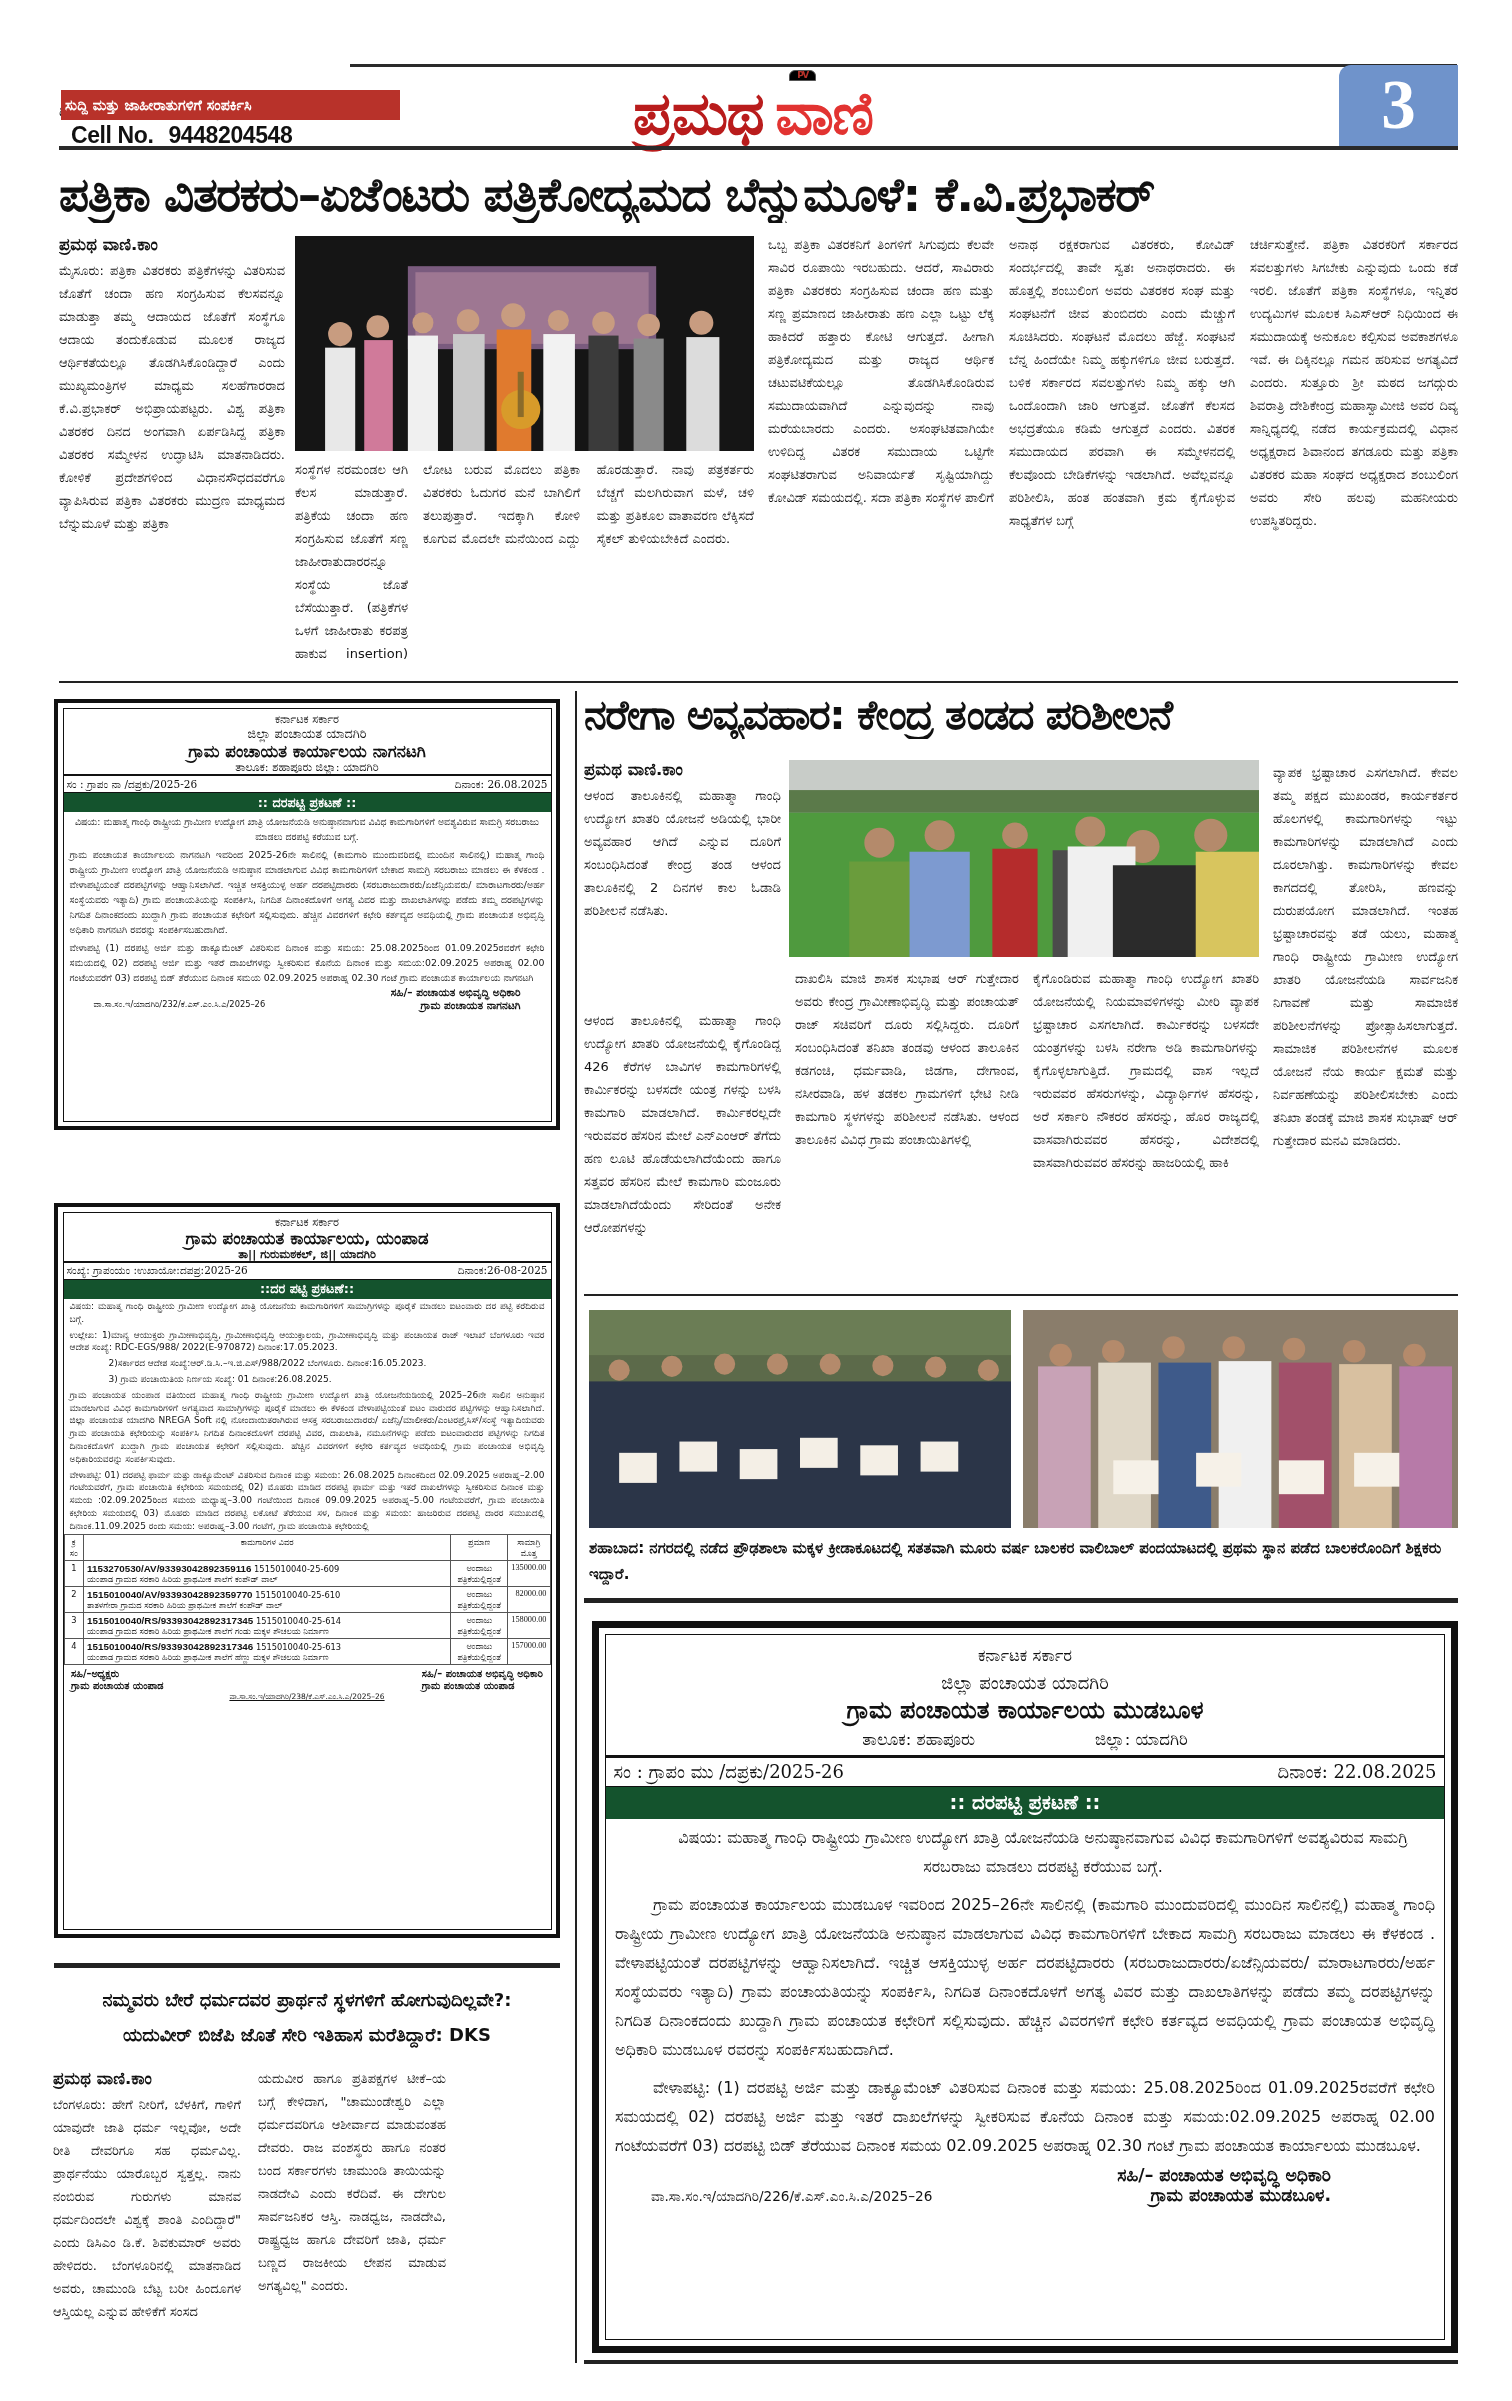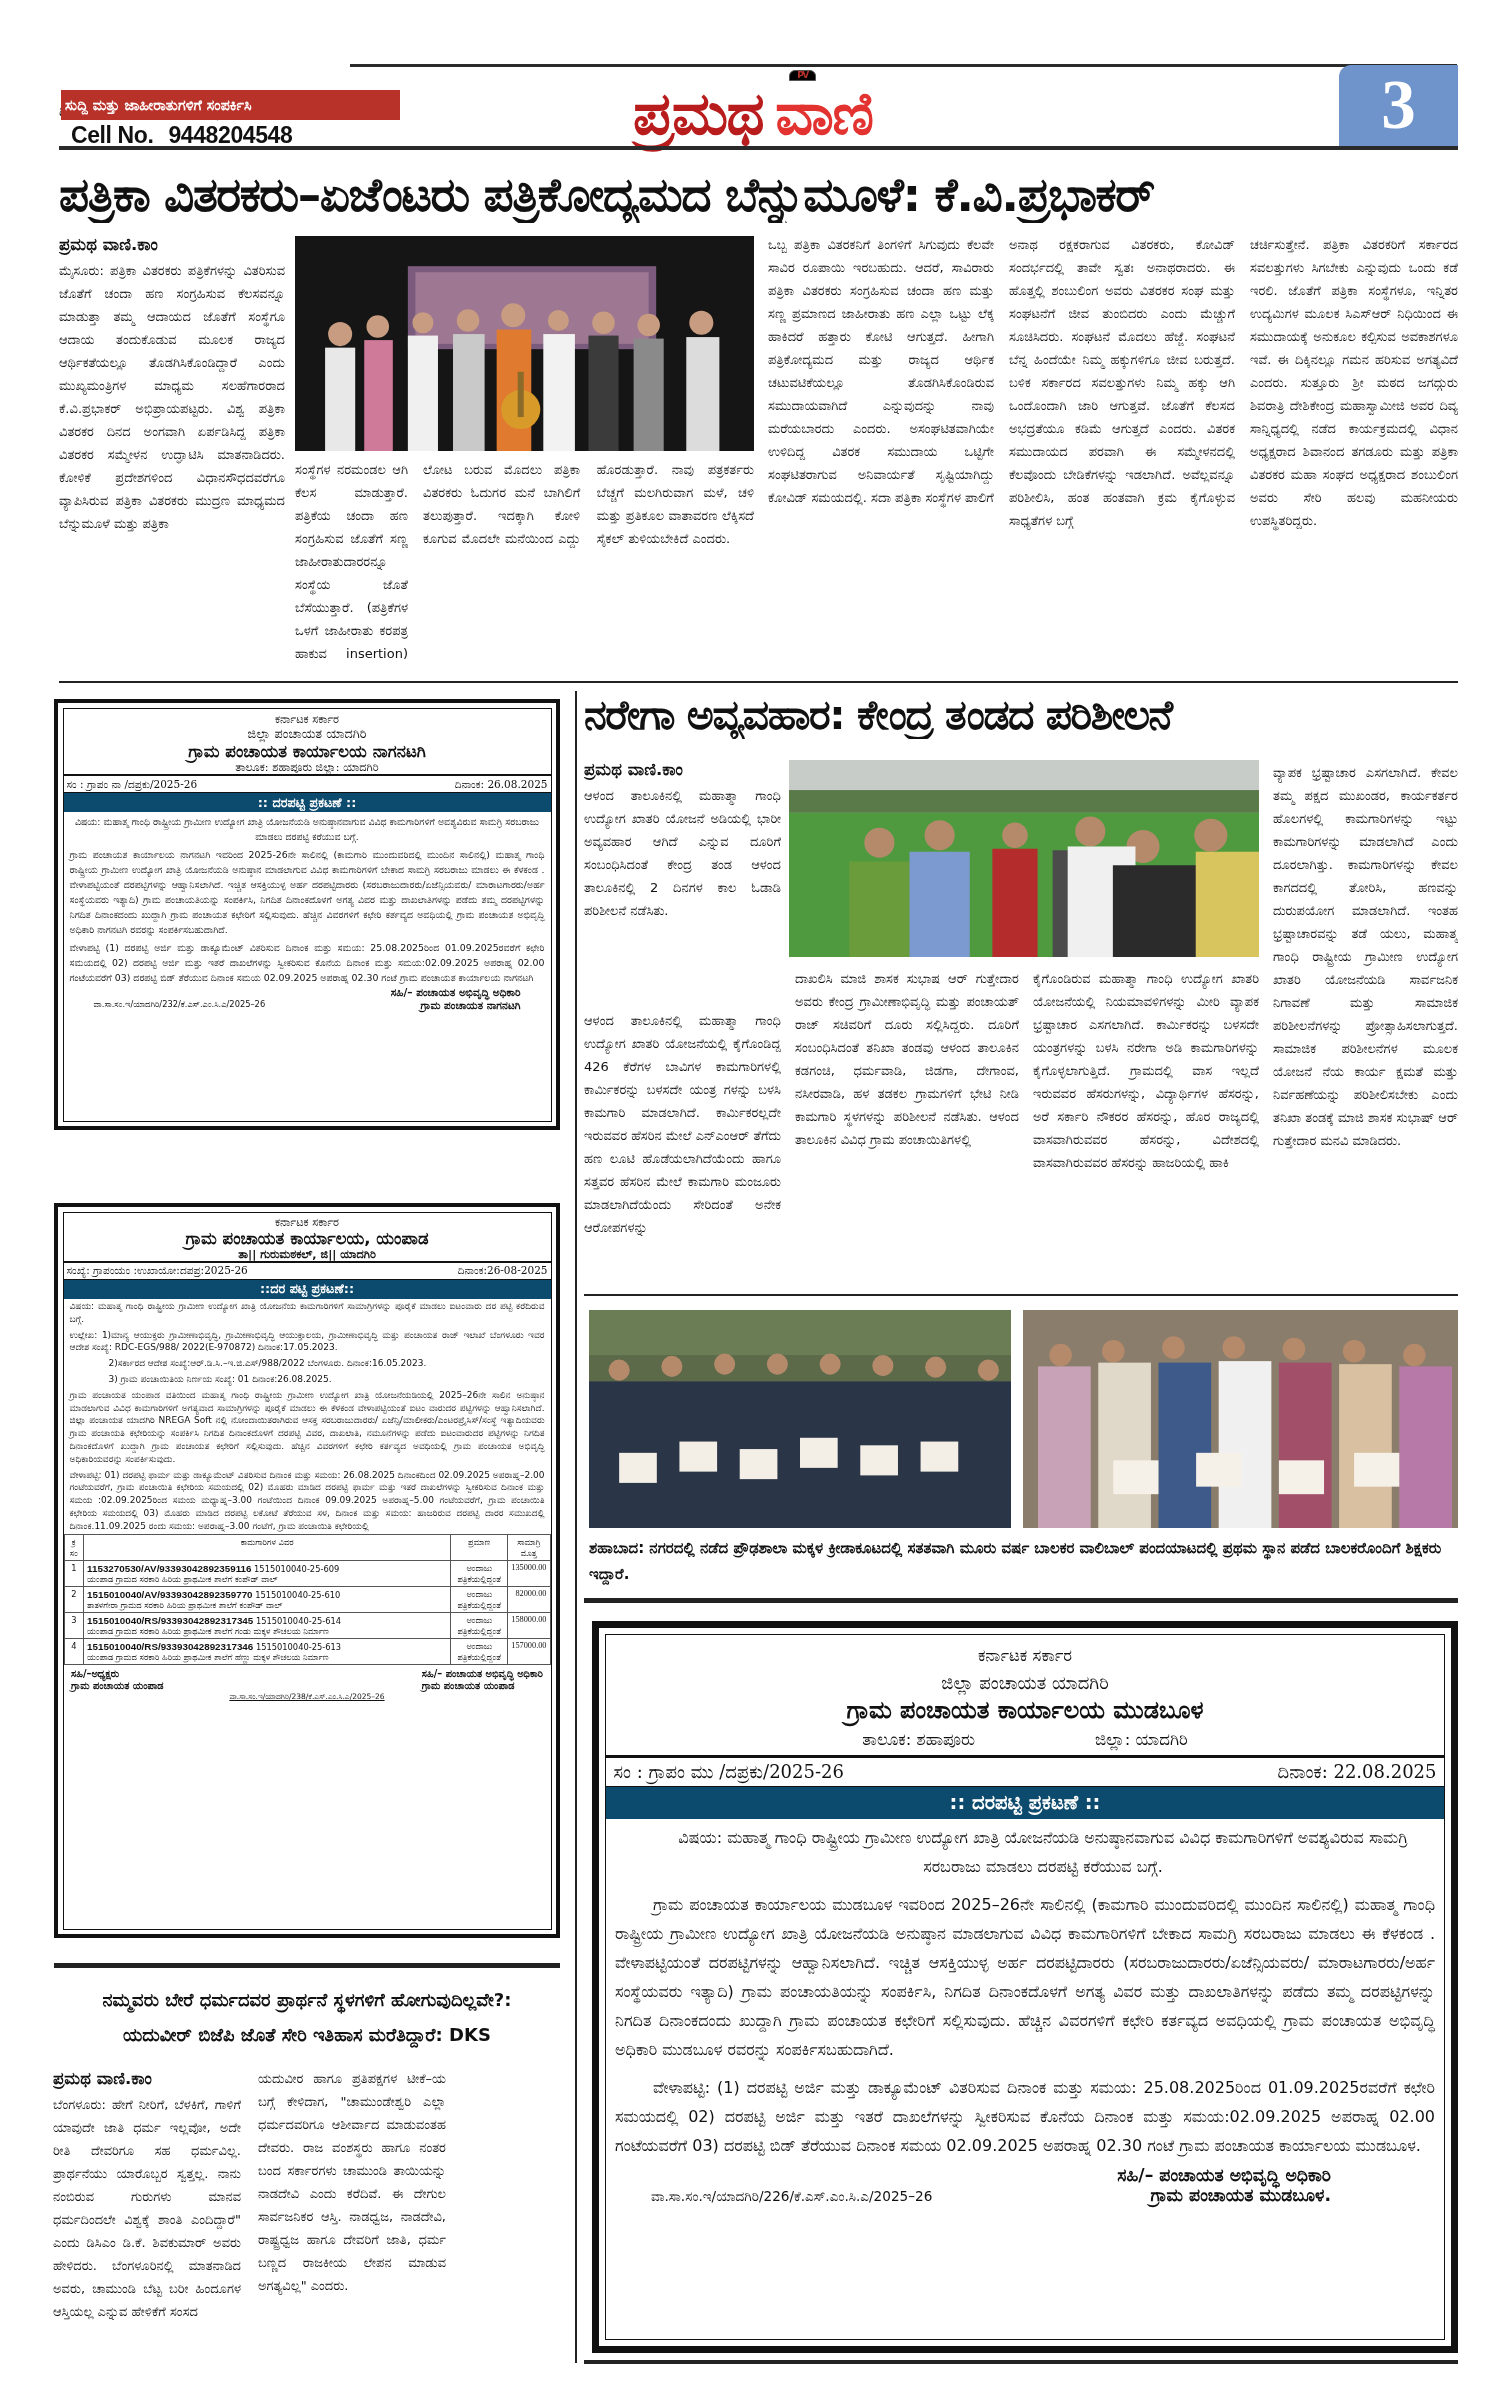--- a/index.html
+++ b/index.html
@@ -32,21 +32,21 @@
   .vr { position: absolute; width: 2.3px; background: #222; }
 
   
   .notice { position: absolute; border: 4.5px solid #111; background: #fff; }
   .notice-inner { position: absolute; inset: 4.5px; border: 1.5px solid #111; }
   .n-gov { text-align: center; font-size: 11.3px; }
   .n-zp { text-align: center; font-size: 12.8px; }
   .n-office { text-align: center; font-size: 16.6px; font-weight: bold; }
   .n-taluk { text-align: center; font-size: 11.3px; }
   .n-refrow { display: flex; justify-content: space-between; border-top: 2.3px solid #111; border-bottom: 1.5px solid #111; font-family: "DejaVu Serif", serif; font-size: 10.5px; padding: 1.5px 3px; }
-  .n-banner { background: #0c4a6e; color: #fff; text-align: center; font-weight: bold; font-size: 12.8px; padding: 1.5px 0; }
+  .n-banner { background: #14532d; color: #fff; text-align: center; font-weight: bold; font-size: 12.8px; padding: 1.5px 0; }
   .n-body { font-size: 9.4px; line-height: 15px; text-align: justify; padding: 1.5px 6px; }
   .n-subject { text-align: center; }
   .n-sign { display: flex; justify-content: flex-end; font-weight: bold; font-size: 10.5px; padding-right: 30px; }
   .n-footer { display: flex; justify-content: space-between; font-size: 8.3px; padding: 0 30px; }
   .n-footer .b { font-weight: bold; font-size: 10.5px; }
 
   table.works { width: 100%; border-collapse: collapse; font-size: 8.3px; }
   table.works th, table.works td { border: 0.8px solid #555; padding: 1.5px 3px; vertical-align: top; }
   table.works th { font-weight: normal; }
   table.works .code { font-family: "Liberation Sans", sans-serif; font-weight: bold; font-size: 9.8px; }

